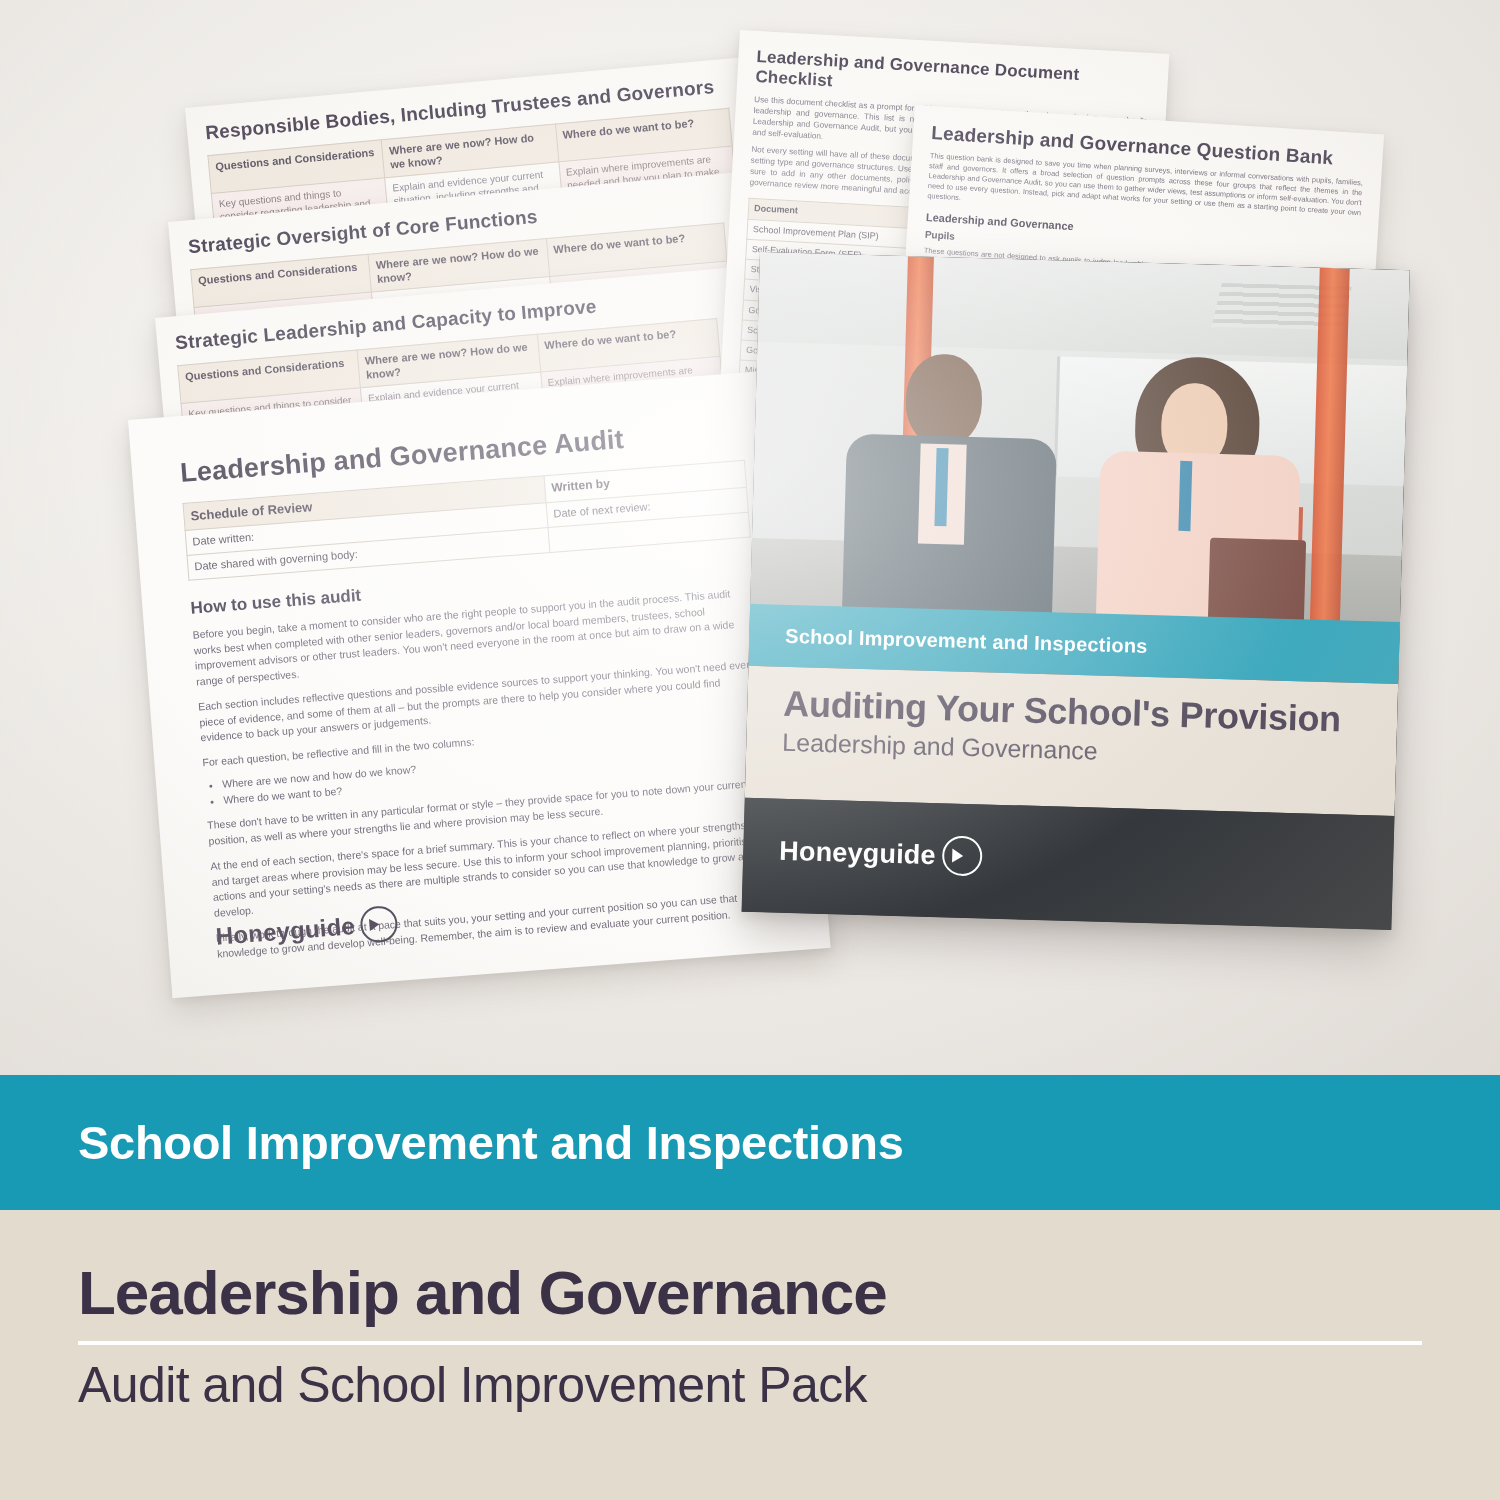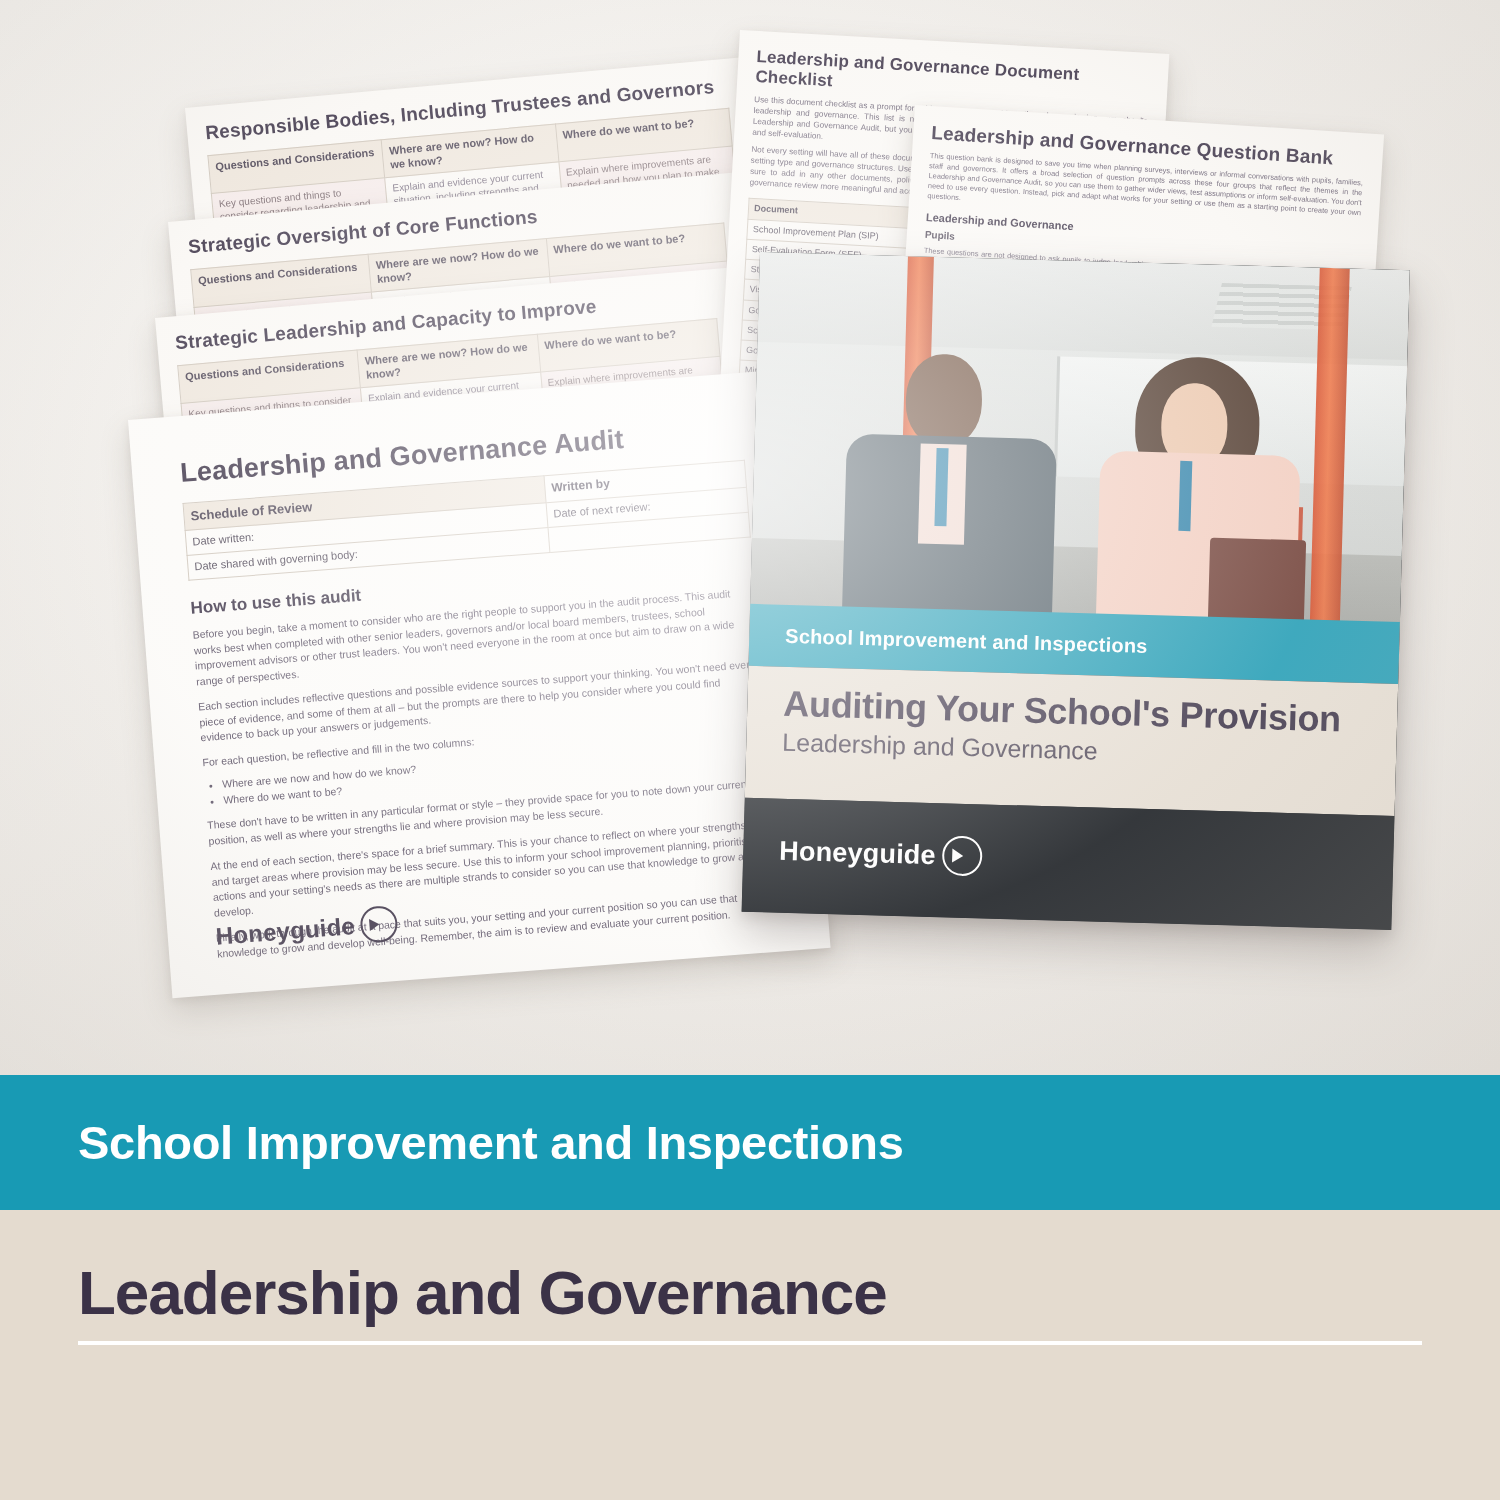--- a/index.html
+++ b/index.html
@@ -609,15 +609,16 @@
     <div class="hero-vignette"></div>
   </div>
 
   <div class="teal-strip">
     <div class="strip-text">School Improvement and Inspections</div>
   </div>
 
   <div class="beige-block">
     <div class="beige-h1">Leadership and Governance</div>
     <div class="beige-rule"></div>
+    <div class="beige-h2">Audit and School Improvement Pack</div>
   </div>
 
 </div>
 
 </body></html>

